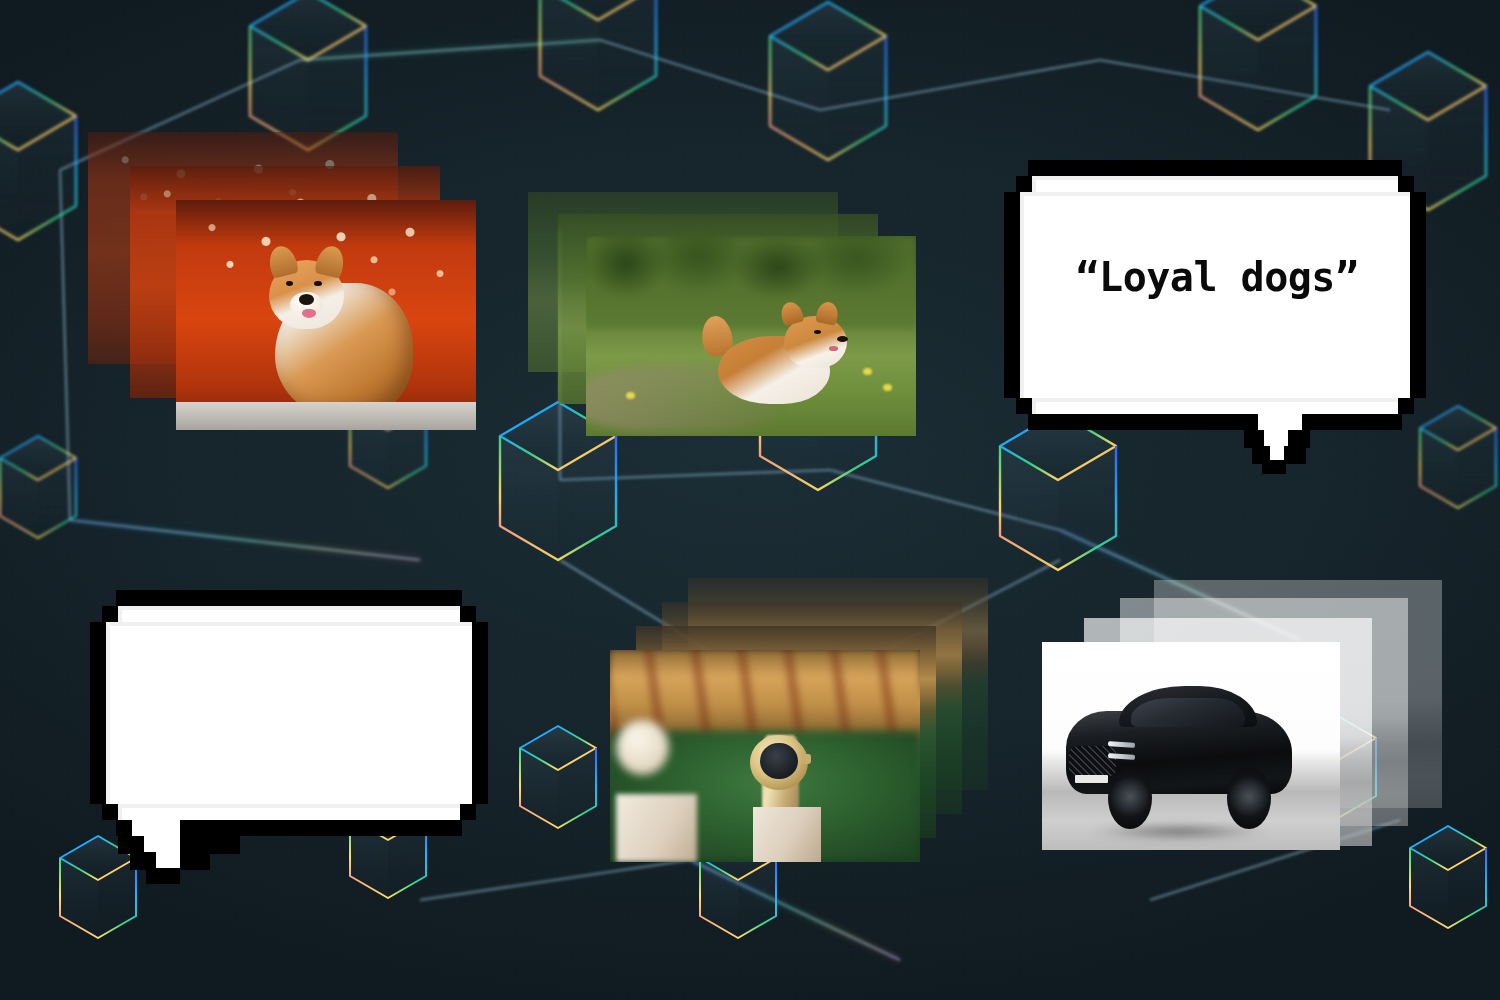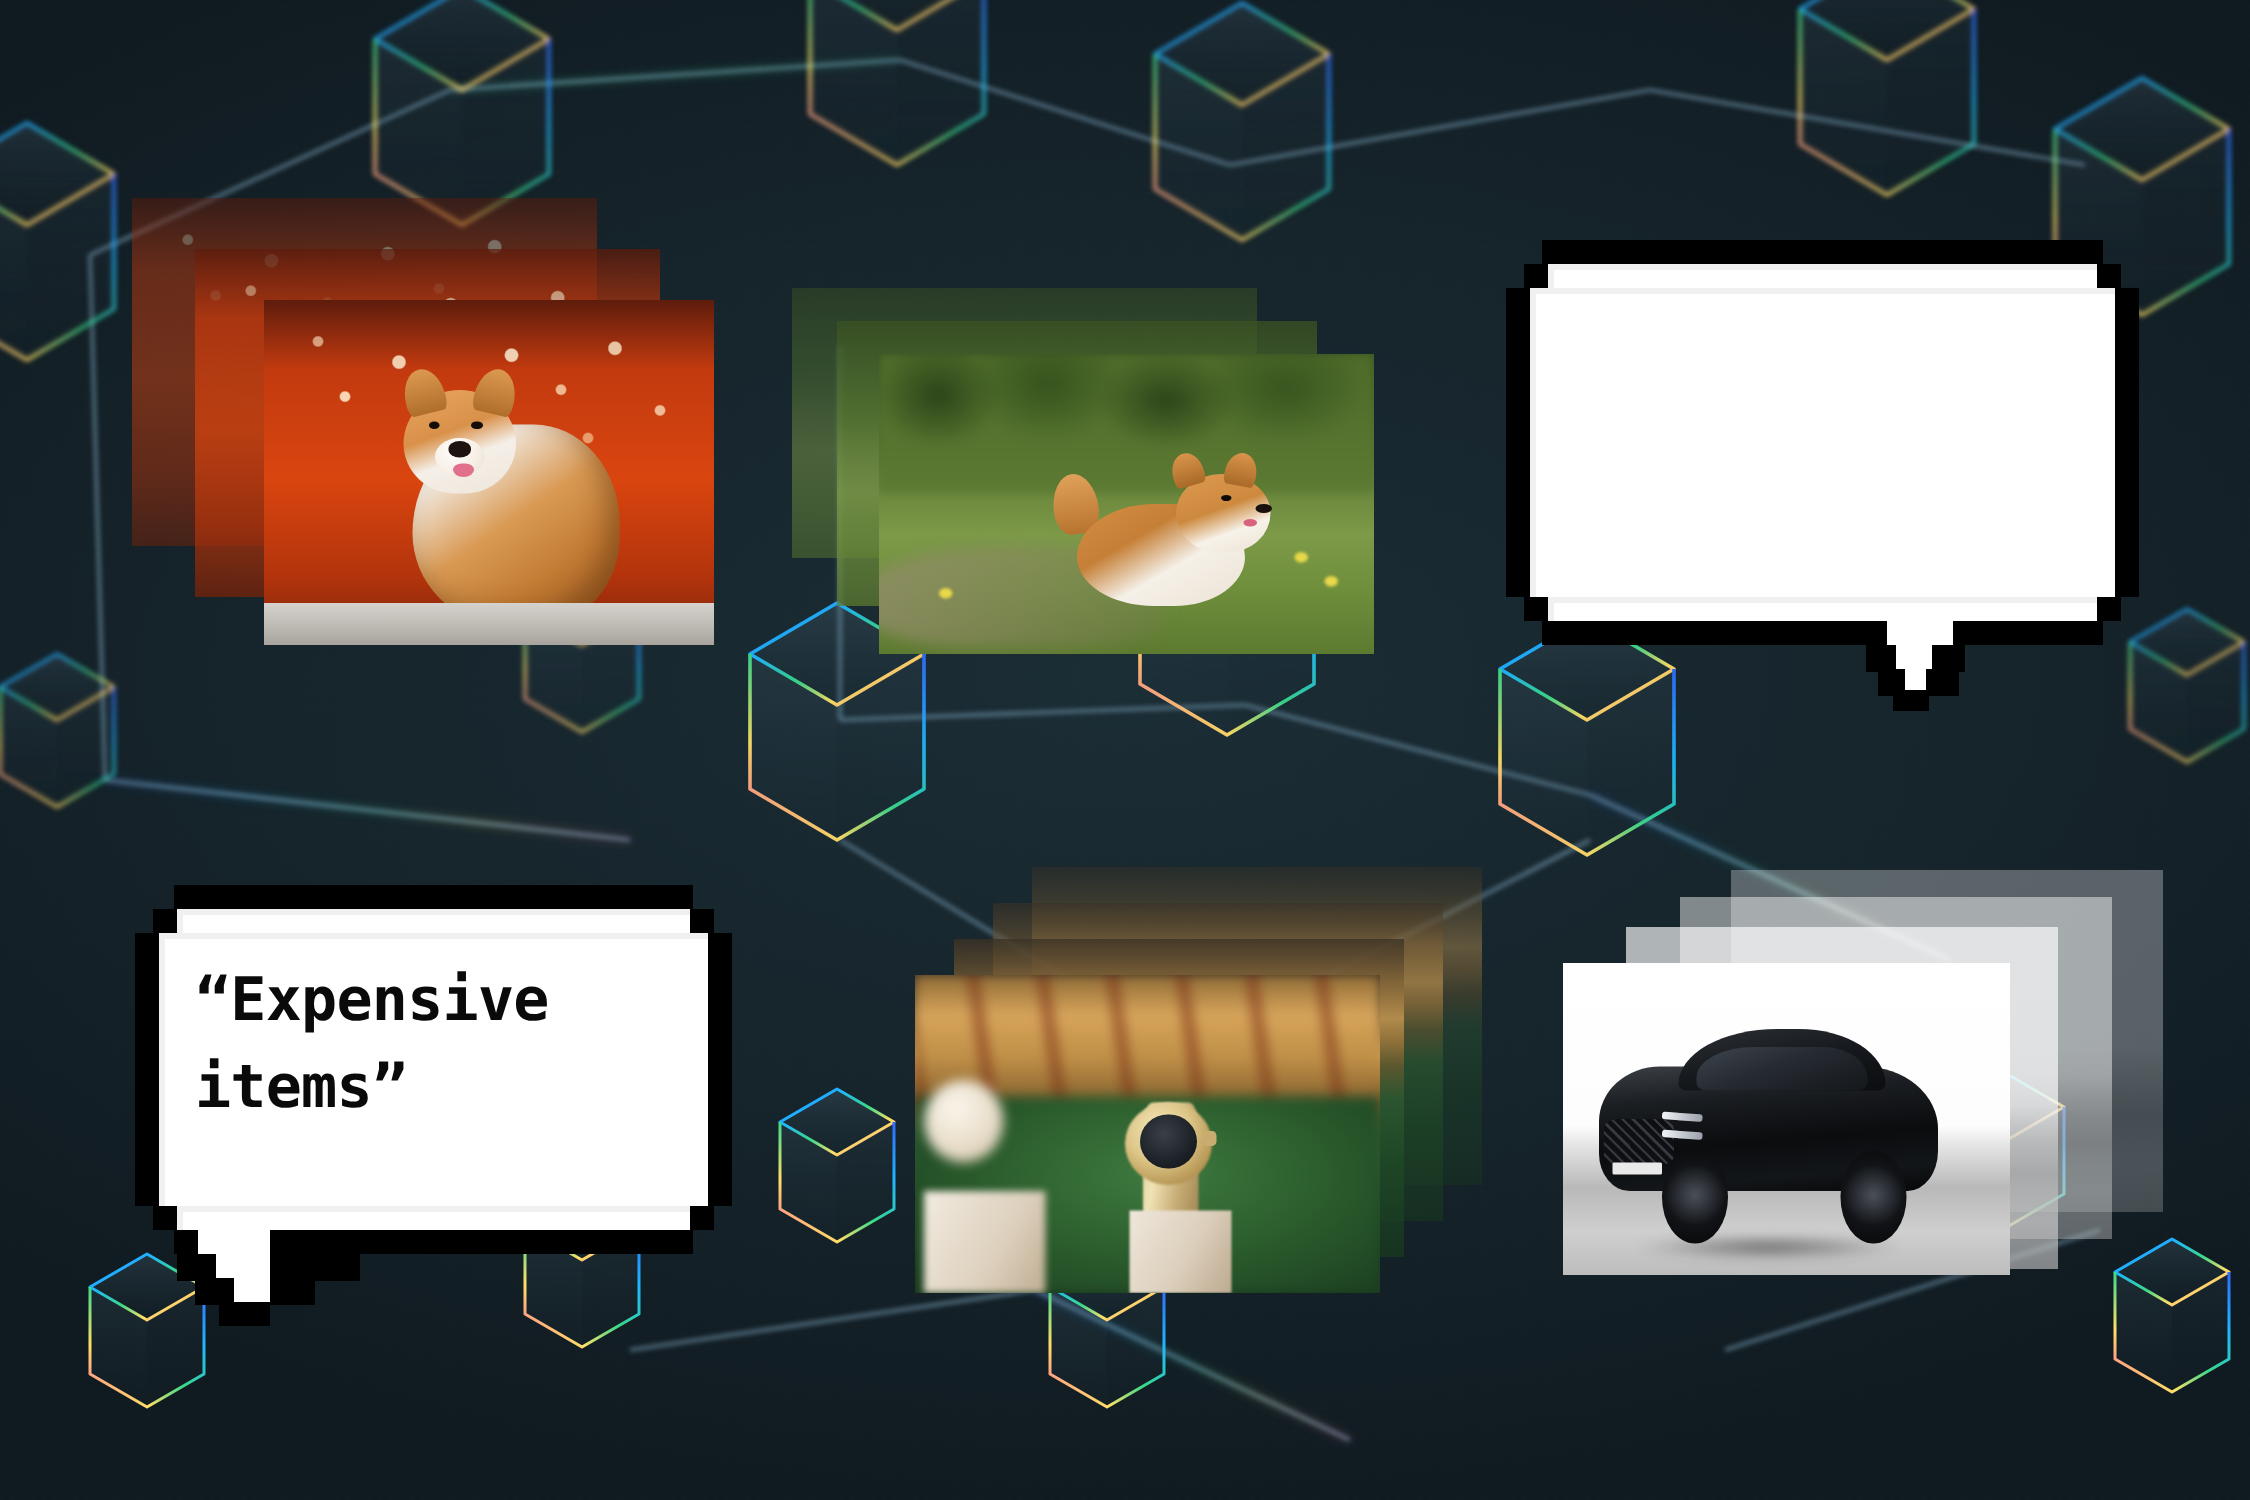--- a/index.html
+++ b/index.html
@@ -548,20 +548,21 @@
     <div class="px" style="left:256px; top:296px; width:18px;  height:16px; background:#fff;"></div>
     <div class="px" style="left:232px; top:280px; width:20px;  height:18px; background:#000;"></div>
     <div class="px" style="left:276px; top:280px; width:22px;  height:18px; background:#000;"></div>
     <div class="px" style="left:240px; top:296px; width:18px;  height:18px; background:#000;"></div>
     <div class="px" style="left:272px; top:296px; width:22px;  height:18px; background:#000;"></div>
     <div class="px" style="left:250px; top:310px; width:24px;  height:14px; background:#000;"></div>
 
     <div class="bubble-face" style="left:20px; top:26px; width:366px; height:16px;"></div>
     <div class="bubble-face" style="left:8px;  top:42px; width:390px; height:206px;"></div>
     <div class="bubble-face" style="left:20px; top:248px; width:366px; height:16px;"></div>
+    <div class="bubble-text" style="left:40px; top:98px; width:330px; font-size:40px; text-align:center;">“Loyal dogs”</div>
   </div>
 
   <div class="bubble" style="left:88px; top:580px; width:420px; height:310px;">
     <div class="px" style="left:28px;  top:10px;  width:346px; height:16px; background:#000;"></div>
     <div class="px" style="left:14px;  top:26px;  width:16px;  height:16px; background:#000;"></div>
     <div class="px" style="left:372px; top:26px;  width:16px;  height:16px; background:#000;"></div>
     <div class="px" style="left:2px;   top:42px;  width:16px;  height:182px; background:#000;"></div>
     <div class="px" style="left:384px; top:42px;  width:16px;  height:182px; background:#000;"></div>
     <div class="px" style="left:14px;  top:224px; width:16px;  height:16px; background:#000;"></div>
     <div class="px" style="left:372px; top:224px; width:16px;  height:16px; background:#000;"></div>
@@ -573,18 +574,16 @@
     <div class="px" style="left:68px;  top:272px; width:24px;  height:18px; background:#fff;"></div>
     <div class="px" style="left:30px;  top:256px; width:26px;  height:18px; background:#000;"></div>
     <div class="px" style="left:42px;  top:272px; width:26px;  height:18px; background:#000;"></div>
     <div class="px" style="left:58px;  top:288px; width:34px;  height:16px; background:#000;"></div>
     <div class="px" style="left:92px;  top:256px; width:60px;  height:18px; background:#000;"></div>
     <div class="px" style="left:92px;  top:272px; width:30px;  height:18px; background:#000;"></div>
 
     <div class="bubble-face" style="left:30px; top:26px; width:342px; height:16px;"></div>
     <div class="bubble-face" style="left:18px; top:42px; width:366px; height:182px;"></div>
     <div class="bubble-face" style="left:30px; top:224px; width:342px; height:16px;"></div>
-    <div class="bubble-text" style="left:42px; top:58px; width:330px; font-size:40px; text-align:left;">“Expensive
-items”</div>
   </div>
 
   <span class="sr">Knowledge graph concept art with image clusters and pixel speech bubbles</span>
 </div>
 
 </body></html>

